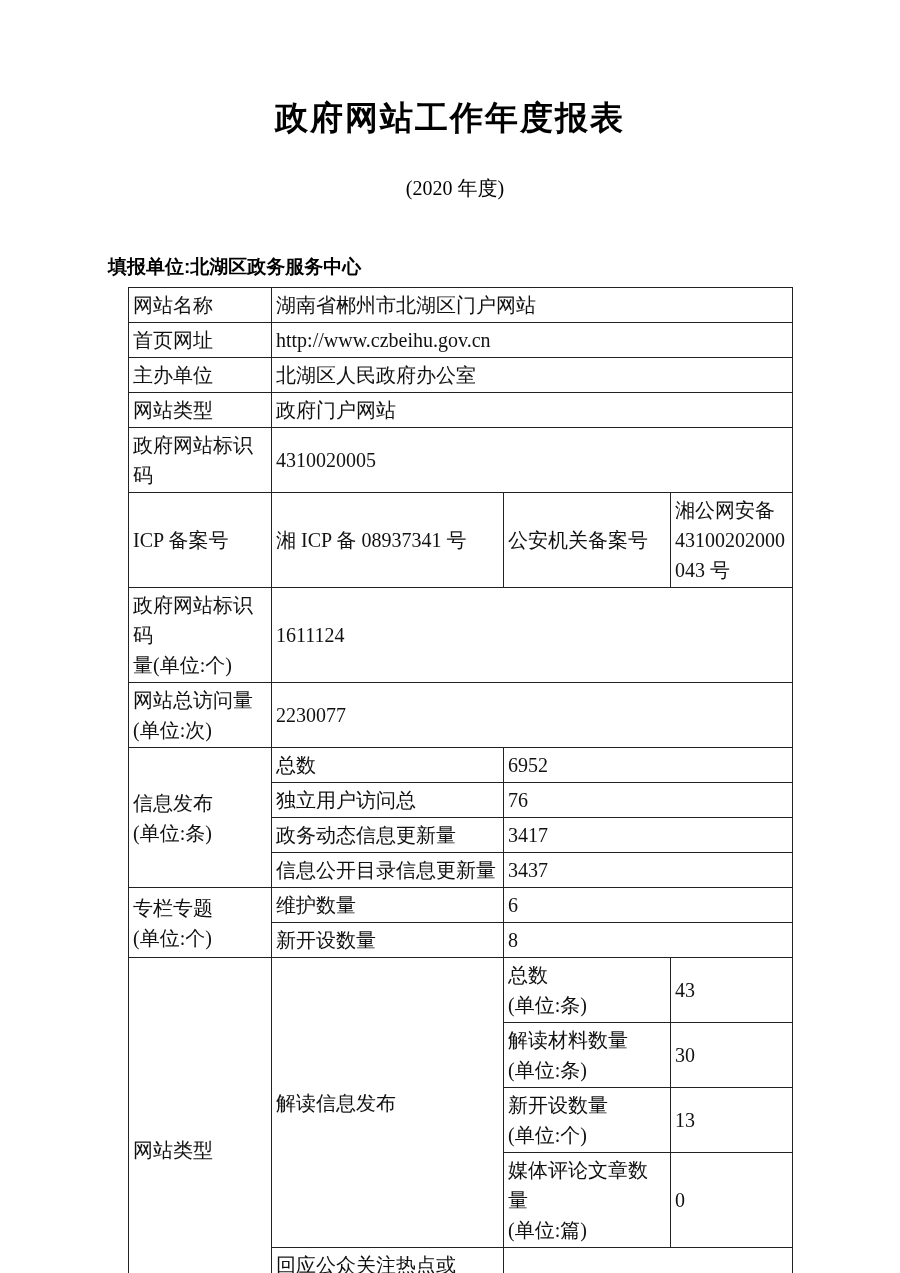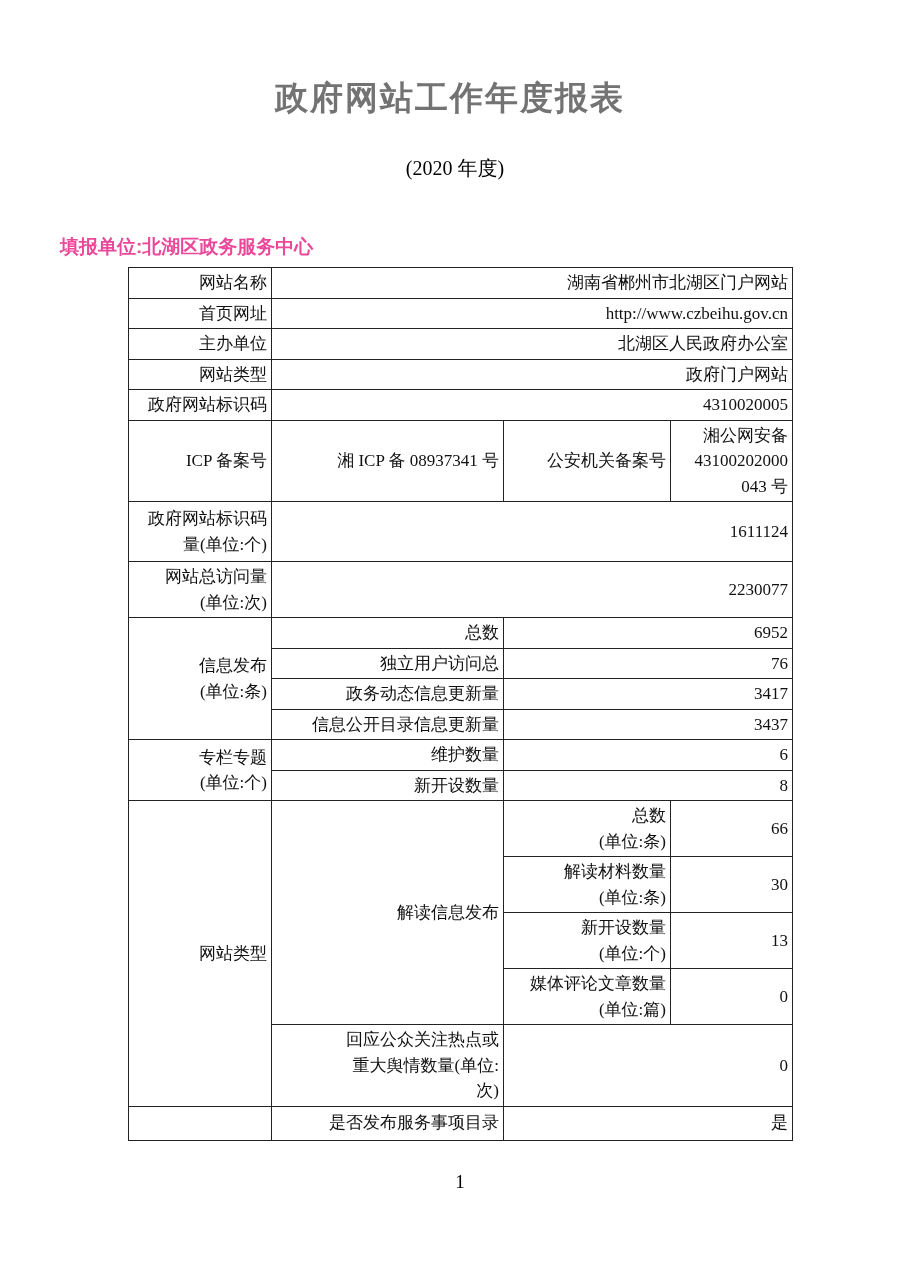--- a/index.html
+++ b/index.html
@@ -6,53 +6,53 @@
   html, body { background: #ffffff; }
   body { font-family: "Liberation Serif", serif; color: #111; }
   .page {
     position: relative;
     width: 900px;
     height: 1273px;
     background: #ffffff;
     overflow: hidden;
   }
   .doc-title {
-    padding-top: 76px;
+    padding-top: 96px;
     text-align: center;
     font-family: "Liberation Sans", sans-serif;
     font-weight: 700;
     font-size: 33px;
     letter-spacing: 2px;
-    color: #737373;
+    color: #000000;
   }
   .doc-subtitle {
     margin-top: 34px;
     text-align: center;
     font-size: 20px;
     color: #000;
     padding-left: 10px;
   }
   .report-unit {
-    margin: 52px 0 7px 60px;
+    margin: 52px 0 7px 108px;
     font-family: "Liberation Sans", sans-serif;
     font-weight: 700;
     font-size: 19px;
-    color: #ec4899;
+    color: #000000;
   }
   table.report {
     margin-left: 128px;
     width: 664px;
     border-collapse: collapse;
     table-layout: fixed;
   }
   table.report td {
     border: 1px solid #222;
-    text-align: right;
+    text-align: left;
     vertical-align: middle;
-    font-size: 17px;
+    font-size: 20px;
     line-height: 1.5;
     padding: 2px 4px;
     overflow: hidden;
   }
   .preline { white-space: pre-line; }
   tr.h30 { height: 30px; }
   tr.h34 { height: 34px; }
   tr.h51 { height: 51px; }
   tr.h54 { height: 54px; margin-top: 31px; }
   tr.h60 { height: 60px; }
@@ -148,21 +148,21 @@
       </tr>
       <tr class="h30">
         <td>新开设数量</td>
         <td colspan="2">8</td>
       </tr>
       <tr class="h51">
         <td rowspan="5">网站类型</td>
         <td rowspan="4">解读信息发布</td>
         <td class="preline">总数
 (单位:条)</td>
-        <td>66</td>
+        <td>43</td>
       </tr>
       <tr class="h51">
         <td class="preline">解读材料数量
 (单位:条)</td>
         <td>30</td>
       </tr>
       <tr class="h51">
         <td class="preline">新开设数量
 (单位:个)</td>
         <td>13</td>

